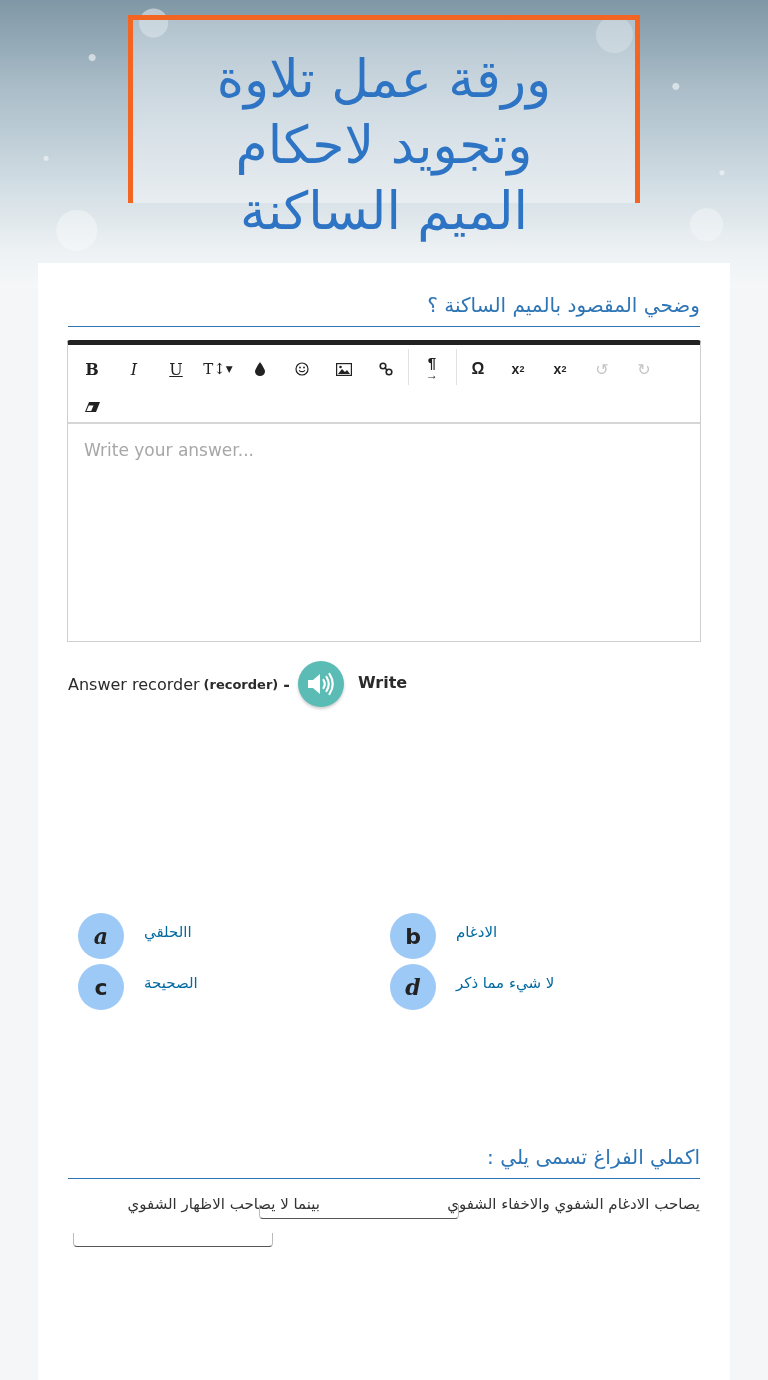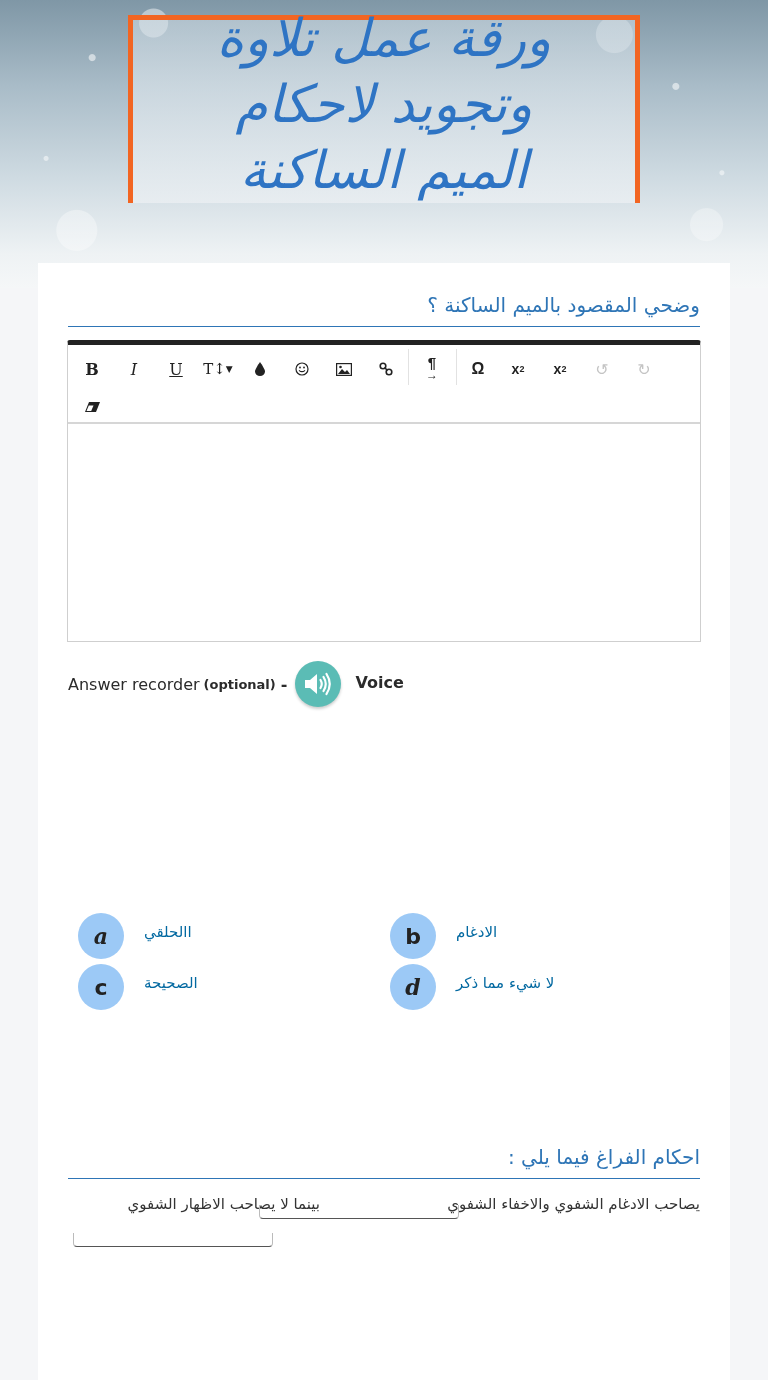--- a/index.html
+++ b/index.html
@@ -21,23 +21,22 @@
       radial-gradient(circle at 80% 12%, rgba(255,255,255,0.35) 0 18px, transparent 19px),
       radial-gradient(circle at 10% 80%, rgba(255,255,255,0.35) 0 20px, transparent 21px),
       radial-gradient(circle at 92% 78%, rgba(255,255,255,0.3) 0 16px, transparent 17px),
       linear-gradient(180deg, #7f97a6 0%, #a9bcc8 30%, #cfdbe2 62%, #eef2f4 88%, #f5f7f8 100%);
     overflow: hidden;
   }
   .title-card {
     position: absolute; left: 128px; top: 15px; width: 512px; height: 188px;
     border: 5px solid #f26522; border-bottom: none;
     background: linear-gradient(180deg, rgba(210,222,230,0.55), rgba(236,240,243,0.75));
-    display: flex; align-items: flex-end; justify-content: center;
+    display: flex; align-items: flex-start; justify-content: center;
     padding-top: 26px;
-    font-style: italic;
   }
   .title-text {
     direction: rtl; text-align: center;
     color: #2e74c4;
     font-family: "DejaVu Sans", sans-serif;
     font-size: 52px; line-height: 66px; width: 420px;
   }
   
   .card {
     position: absolute; left: 38px; top: 263px; width: 692px; height: 1117px;
@@ -169,56 +168,59 @@
       <div class="tb-btn" style="left:474px; font-weight:bold; font-size:14px;">x<sup style="font-size:9px;">2</sup></div>
       <div class="tb-btn dim" style="left:516px;">↺</div>
       <div class="tb-btn dim" style="left:558px;">↻</div>
       <div class="tb-btn" style="left:6px; top:48px;">
         <svg width="15" height="10" viewBox="0 0 15 10">
             <path d="M4 0 H15 L11 10 H0Z" fill="#222"></path>
             <path d="M1.5 9 L3.8 3.5 H8.5 L6.2 9Z" fill="#fff"></path>
           </svg>
       </div>
     </div>
+    <div class="editor-body">
+      <div class="placeholder">Write your answer...</div>
+    </div>
   </div>
 
   <div class="recorder">
     <span class="rec-label">Answer recorder</span>
-    <span class="rec-opt">(optional)</span>
+    <span class="rec-opt">(recorder)</span>
     <span class="rec-dash">-</span>
     <div class="voice-btn">
       <svg width="30" height="26" viewBox="0 0 30 26">
         <path d="M2 9 H7 L14 3 V23 L7 17 H2Z" fill="#fff"></path>
         <path d="M17.5 9 Q20 13 17.5 17" fill="none" stroke="#fff" stroke-width="2.2" stroke-linecap="round"></path>
         <path d="M20.5 6 Q25 13 20.5 20" fill="none" stroke="#fff" stroke-width="2.2" stroke-linecap="round"></path>
         <path d="M23.5 3 Q30 13 23.5 23" fill="none" stroke="#fff" stroke-width="2.2" stroke-linecap="round"></path>
       </svg>
     </div>
-    <span class="voice-label">Voice</span>
+    <span class="voice-label">Write</span>
   </div>
 
 
   <div class="opt" style="left:40px; top:650px;">
     <div class="opt-circle" style="font-family:'DejaVu Serif',serif; font-style:italic;">a</div>
     <div class="opt-text">االحلقي</div>
   </div>
   <div class="opt" style="left:352px; top:650px;">
     <div class="opt-circle">b</div>
     <div class="opt-text">الادغام</div>
   </div>
   <div class="opt" style="left:40px; top:701px;">
     <div class="opt-circle">c</div>
     <div class="opt-text">الصحيحة</div>
   </div>
   <div class="opt" style="left:352px; top:701px;">
     <div class="opt-circle" style="font-family:'DejaVu Serif',serif; font-style:italic;">d</div>
     <div class="opt-text">لا شيء مما ذكر</div>
   </div>
 
-  <div class="q-title" style="top:882px;">احكام الفراغ فيما يلي :</div>
+  <div class="q-title" style="top:882px;">اكملي الفراغ تسمى يلي :</div>
 
   <div class="fill-line" style="top:932px;">
     <span style="position:absolute; right:0; top:0; white-space:nowrap;">يصاحب الادغام الشفوي والاخفاء الشفوي</span>
     <span style="position:absolute; right:380px; top:0; white-space:nowrap;margin-left:35px;">بينما لا يصاحب الاظهار الشفوي</span>
   </div>
   <div class="blank" style="left:221px; top:942px;"></div>
   <div class="blank" style="left:35px; top:970px;"></div>
 
 </div>
 

